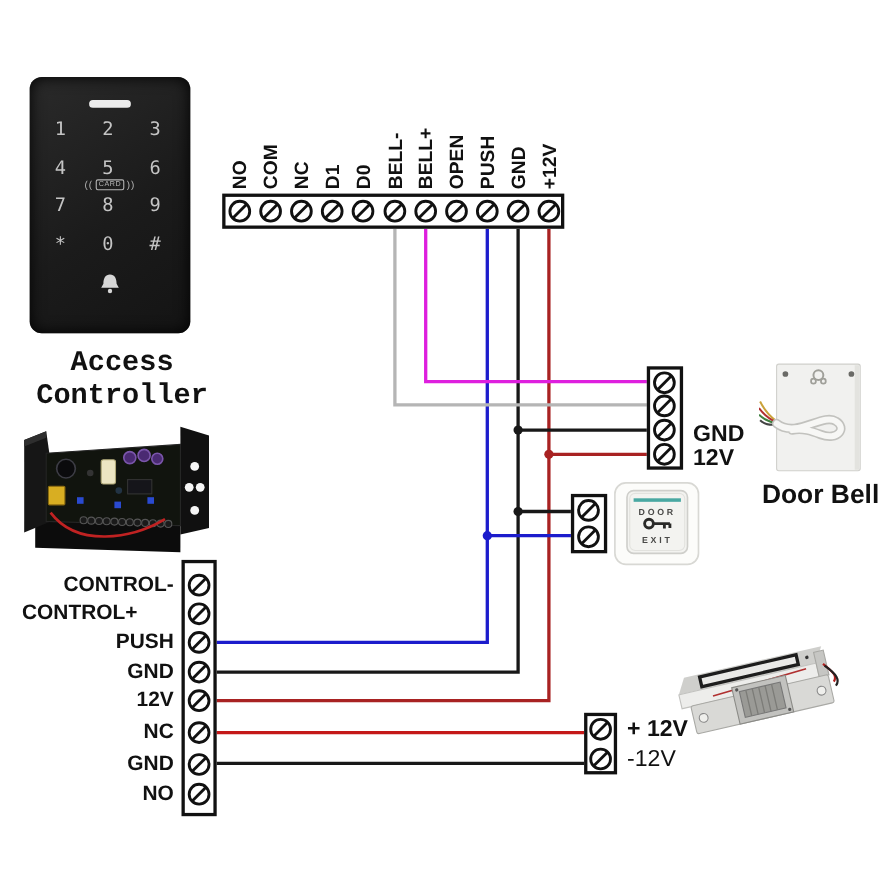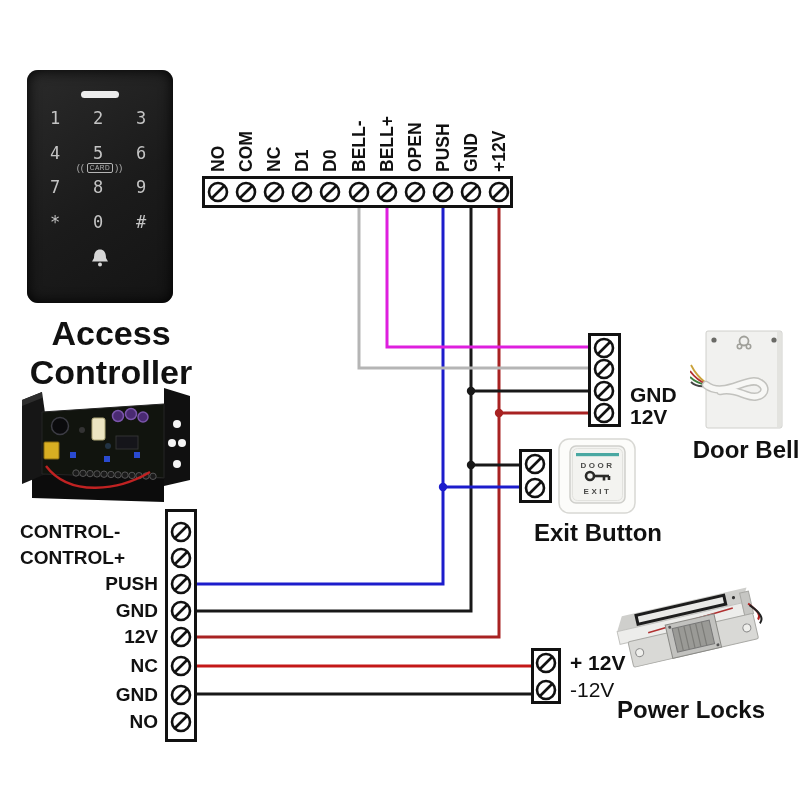--- a/index.html
+++ b/index.html
@@ -129,21 +129,21 @@
     <svg class="screw" style="left:2px;top:143px;" viewBox="0 0 22 22">
         <use href="#screw"></use>
       </svg>
     <svg class="screw" style="left:2px;top:172px;" viewBox="0 0 22 22">
         <use href="#screw"></use>
       </svg>
     <svg class="screw" style="left:2px;top:199px;" viewBox="0 0 22 22">
         <use href="#screw"></use>
       </svg>
   </div>
-  <div class="hlabel" style="left:20px;top:521px;width:138px;text-align:left;">CONTROL-</div>
+  <div class="hlabel" style="left:20px;top:521px;width:138px;text-align:right;">CONTROL-</div>
   <div class="hlabel" style="left:20px;top:547px;width:138px;text-align:left;">CONTROL+</div>
   <div class="hlabel" style="left:20px;top:573px;width:138px;text-align:right;">PUSH</div>
   <div class="hlabel" style="left:20px;top:600px;width:138px;text-align:right;">GND</div>
   <div class="hlabel" style="left:20px;top:626px;width:138px;text-align:right;">12V</div>
   <div class="hlabel" style="left:20px;top:655px;width:138px;text-align:right;">NC</div>
   <div class="hlabel" style="left:20px;top:684px;width:138px;text-align:right;">GND</div>
   <div class="hlabel" style="left:20px;top:711px;width:138px;text-align:right;">NO</div>
 
   <div class="strip" style="left:588px;top:333px;width:33px;height:94px;">
     <svg class="screw" style="left:2px;top:1px;" viewBox="0 0 22 22">
@@ -199,21 +199,21 @@
     <div id="cardrow">
       <span class="paren">((</span>
       <span class="cardbox">CARD</span>
       <span class="paren">))</span>
     </div>
     <svg class="abs" style="left:61px;top:177px;" width="24" height="22">
       <path d="M12 2.5 C7.8 2.5 6 6 6 11 L4 14.5 H20 L18 11 C18 6 16.2 2.5 12 2.5 Z" fill="#d6d6d6"></path>
       <circle cx="12" cy="17.5" r="2" fill="#d6d6d6"></circle>
     </svg>
   </div>
-  <div class="caption" style="left:0px;top:314px;width:222px;font-size:34px;">Access Controller</div>
+  <div class="caption" style="left:0px;top:314px;width:222px;font-size:26px;font-family:Liberation Mono, monospace;">Access Controller</div>
 
   <svg class="abs" style="left:12px;top:386px;" width="190" height="130">
     <polygon points="20,86 152,92 152,116 20,112" fill="#0c0c0c"></polygon>
     <polygon points="10,14 30,6 34,34 34,88 10,98" fill="#161616"></polygon>
     <polygon points="10,14 30,6 30,12 10,20" fill="#2e2e2e"></polygon>
     <polygon points="152,2 178,10 178,94 152,100" fill="#101010"></polygon>
     <circle cx="165" cy="38" r="4" fill="#f5f5f5"></circle>
     <circle cx="160" cy="57" r="4" fill="#f5f5f5"></circle>
     <circle cx="170" cy="57" r="4" fill="#f5f5f5"></circle>
     <circle cx="165" cy="78" r="4" fill="#f5f5f5"></circle>
@@ -271,21 +271,20 @@
     <rect x="20" y="17" width="43" height="3.2" fill="#49a8a2"></rect>
     <text x="41.5" y="32" text-anchor="middle" font-family="Liberation Sans,sans-serif" font-size="8" font-weight="bold" letter-spacing="2.5" fill="#4a4a48">DOOR</text>
     <g stroke="#2a2a28" stroke-width="2.6" fill="none">
       <circle cx="34" cy="40" r="4"></circle>
       <path d="M38 40 H53"></path>
       <path d="M48 40 V44.5"></path>
       <path d="M53 40 V44"></path>
     </g>
     <text x="41.5" y="58" text-anchor="middle" font-family="Liberation Sans,sans-serif" font-size="8" font-weight="bold" letter-spacing="2.5" fill="#4a4a48">EXIT</text>
   </svg>
-  <div class="caption" style="left:517px;top:519px;width:162px;">Exit Button</div>
 
   <svg class="abs" style="left:606px;top:586px;" width="170" height="112">
 
     <g transform="translate(8,32) rotate(-13)">
       <polygon points="0,14 8,0 136,0 128,14" fill="#cfcfcc"></polygon>
       <rect x="0" y="14" width="128" height="13" fill="#ededeb" stroke="#c2c2bf"></rect>
       <rect x="22" y="2.5" width="90" height="9" fill="#e9e9e7" stroke="#1d1d1d" stroke-width="3"></rect>
       <rect x="128" y="4" width="9" height="23" fill="#c6c6c3" stroke="#a8a8a4"></rect>
       <circle cx="121" cy="7" r="1.6" fill="#333"></circle>
       <path d="M30 22 L118 17" stroke="#b03030" stroke-width="1.5" fill="none"></path>
@@ -297,15 +296,14 @@
       <rect x="0" y="0" width="128" height="26" rx="2" fill="#d9d9d6" stroke="#a9a9a5"></rect>
       <circle cx="9" cy="13" r="4" fill="#efefec" stroke="#888"></circle>
       <circle cx="119" cy="13" r="4" fill="#efefec" stroke="#888"></circle>
       <rect x="40" y="-8" width="50" height="34" fill="#c2c2bf" stroke="#8a8a86"></rect>
       <rect x="46" y="-3" width="38" height="24" fill="#9a9a96" stroke="#777"></rect>
       <path d="M52 -3 V21 M58 -3 V21 M64 -3 V21 M70 -3 V21 M76 -3 V21" stroke="#7c7c78" stroke-width="1.2" fill="none"></path>
       <circle cx="44" cy="-5" r="1.5" fill="#555"></circle>
       <circle cx="87" cy="23" r="1.5" fill="#555"></circle>
     </g>
   </svg>
-  <div class="caption" style="left:598px;top:696px;width:186px;">Power Locks</div>
 
 </div>
 
 </body></html>

